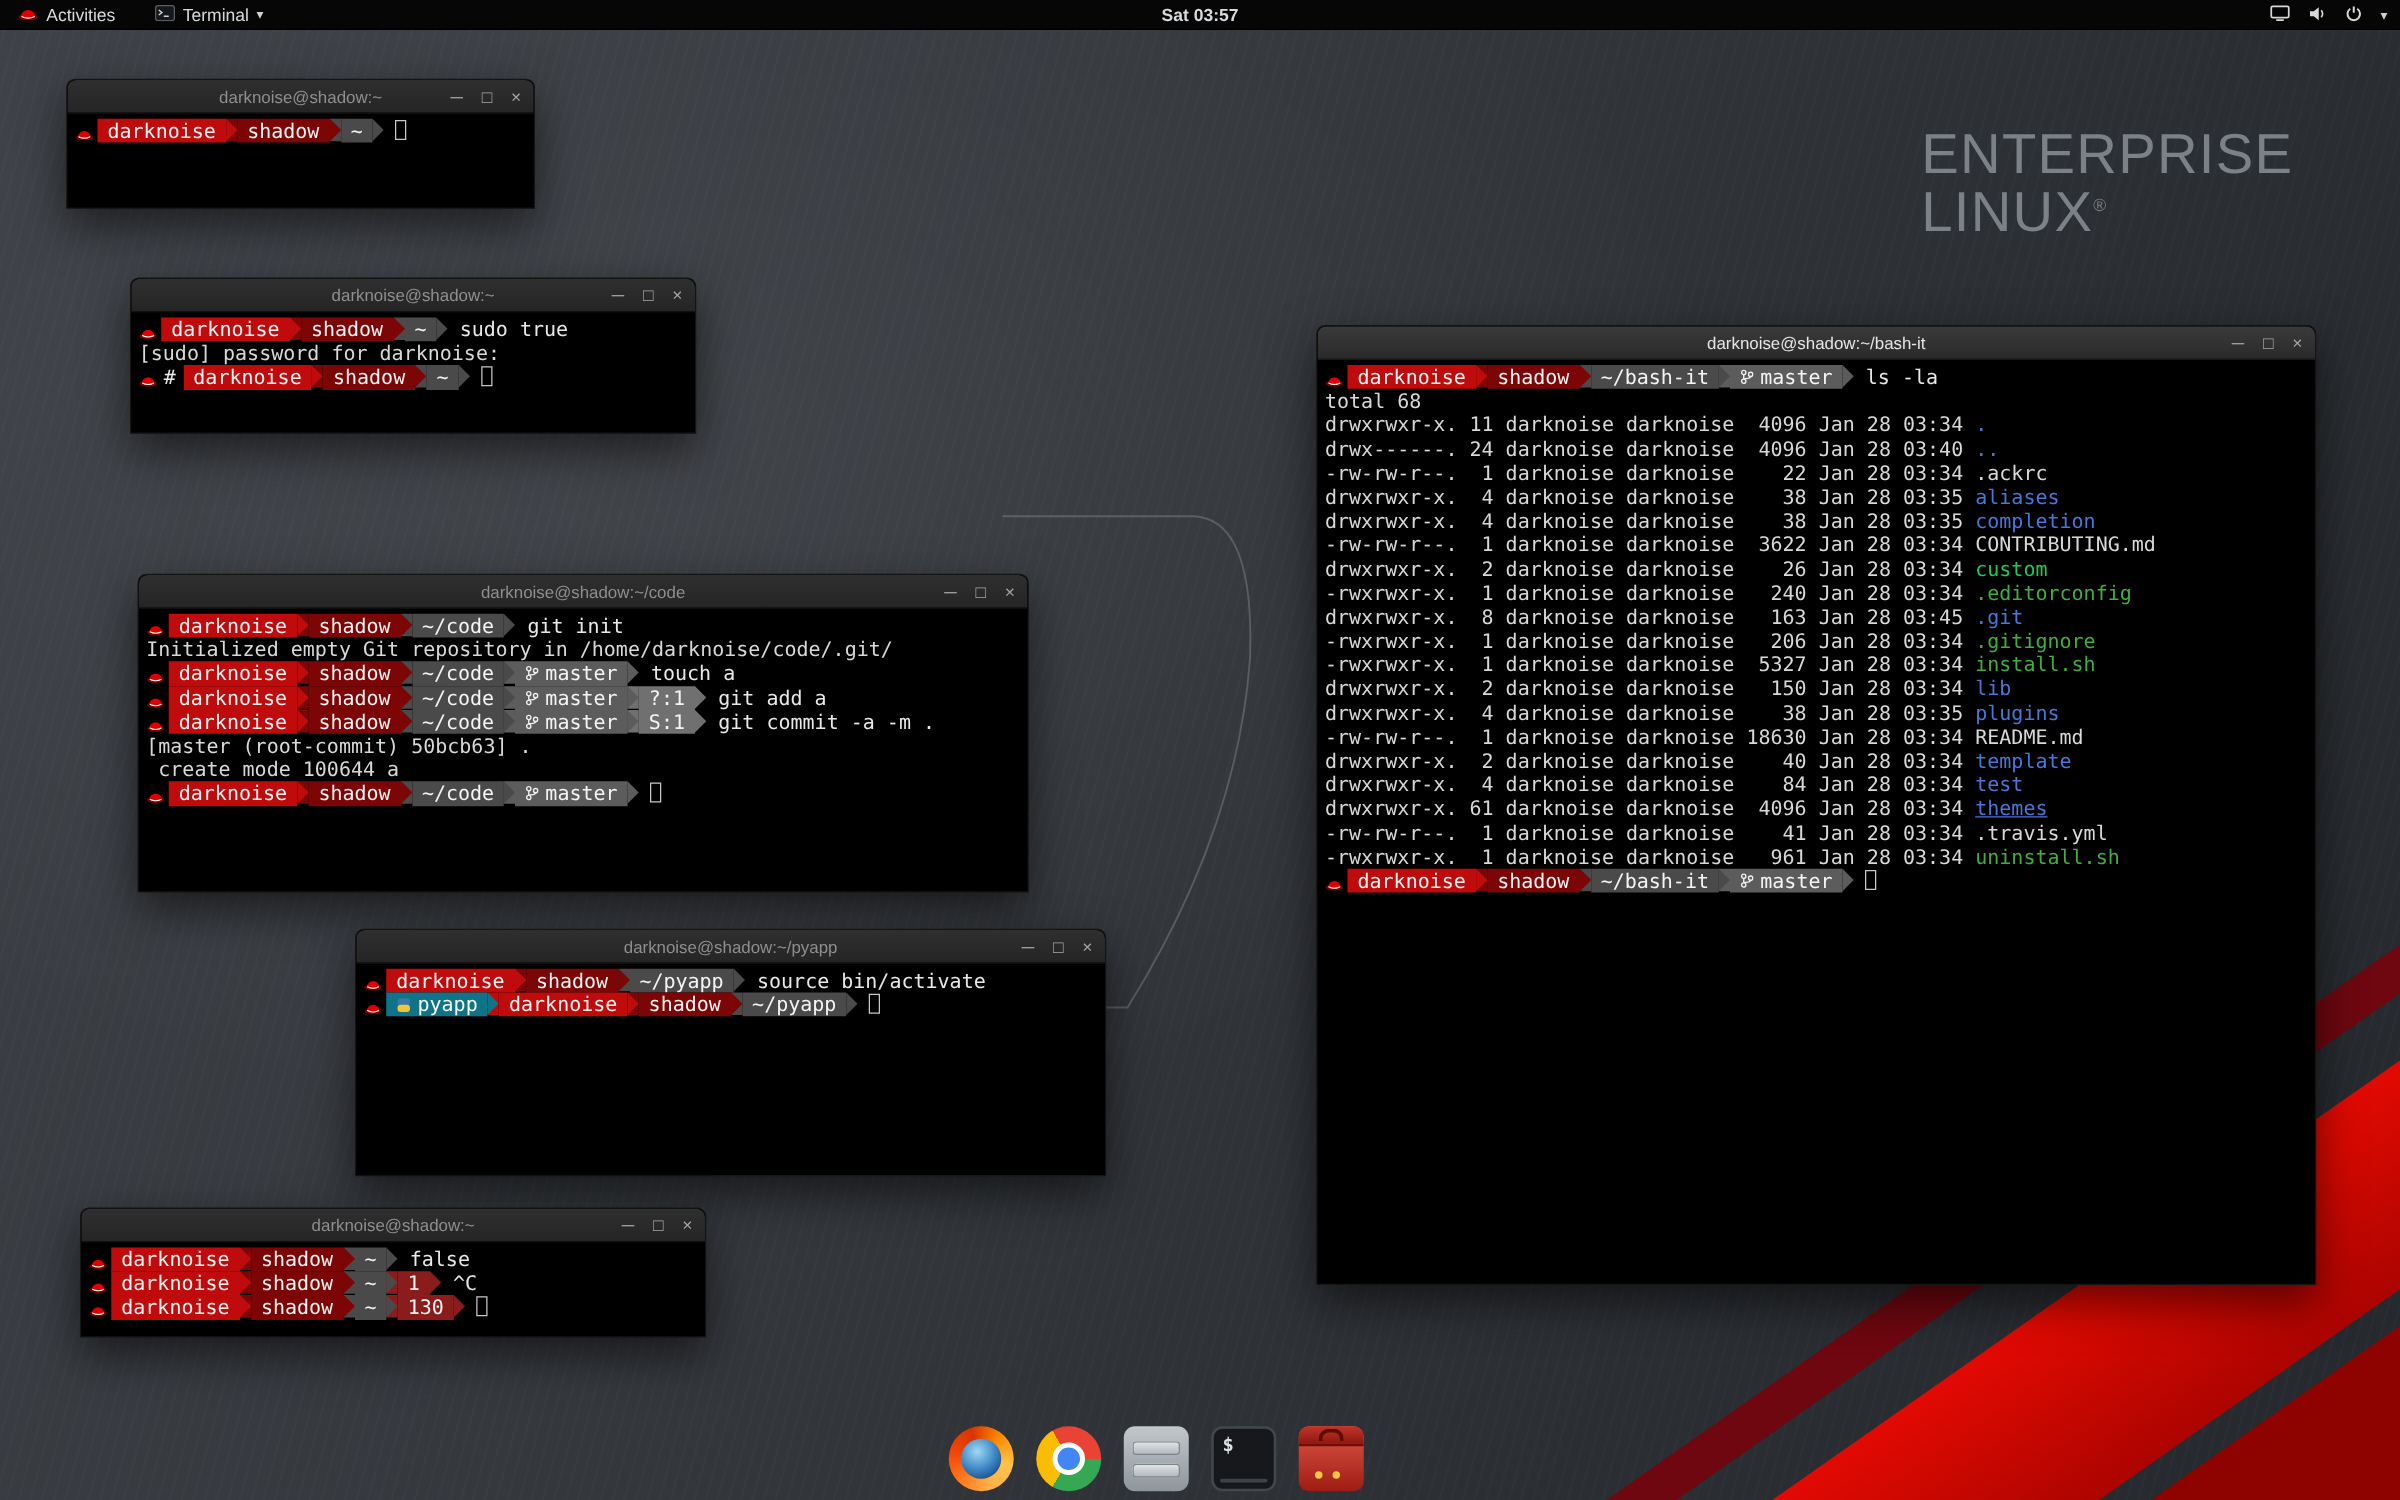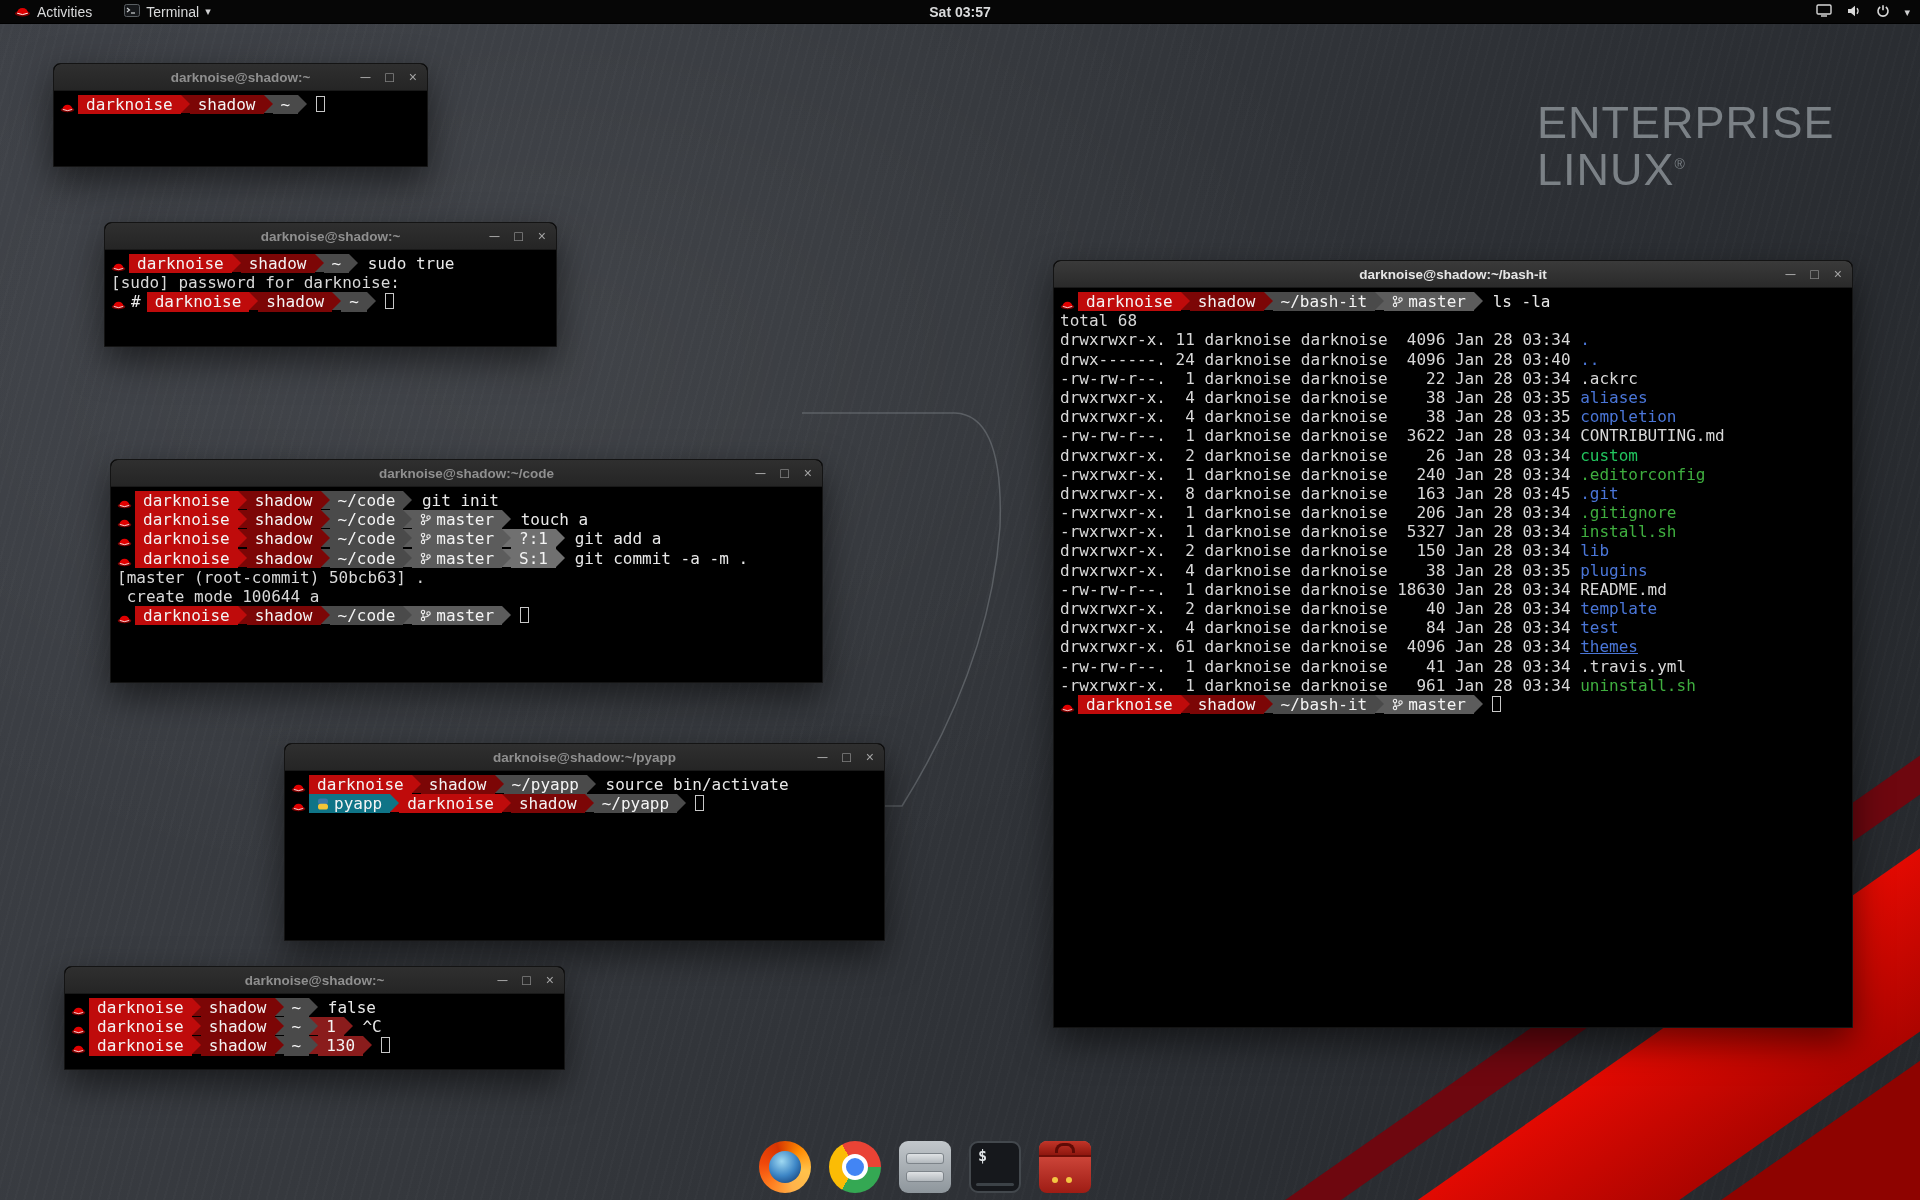--- a/index.html
+++ b/index.html
@@ -33,21 +33,21 @@
   .sr3{height:118px;background:#8e0300}
   .sr4{height:640px;background:#c40606}
   .curve-svg{position:absolute;left:800px;top:405px;z-index:2;opacity:.55}
   
   #windows{position:absolute;inset:0;z-index:10}
   .twin{position:absolute;background:#000;border:1px solid #141414;border-radius:7px 7px 0 0;
     box-shadow:0 14px 36px rgba(0,0,0,.55);overflow:hidden}
   .titlebar{height:27px;background:linear-gradient(#2f2f2f,#252525);border-bottom:1px solid #191919;
     display:flex;align-items:center;justify-content:center;position:relative;border-radius:7px 7px 0 0}
   .twin.focused .titlebar{background:linear-gradient(#3a3a3a,#2a2a2a)}
-  .wtitle{font-size:13.5px;font-weight:700;color:#8f8f8f}
+  .wtitle{font-size:13.5px;font-weight:400;color:#8f8f8f}
   .twin.focused .wtitle{color:#e6e6e6}
   .wbtns{position:absolute;right:10px;top:0;bottom:0;display:flex;align-items:center;gap:15px}
   .wbtn{color:#a5a5a5;font-size:14px;line-height:1;cursor:default}
   .tbody{padding:4px 6px;background:#000}
   
   .tline{height:19.2px;line-height:19.2px;font:16px "DejaVu Sans Mono",monospace;white-space:pre;color:#d8d8d8}
   .hat{display:inline-block;width:18px;vertical-align:top;padding-top:3px}
   .seg{display:inline-block;height:19.2px;line-height:19.2px;padding:0 8px;color:#f4f4f4;vertical-align:top}
   .seg .seg-ico{display:inline-block;vertical-align:-1px;margin-right:5px}
   .seg-plain{display:inline-block;color:#e8e8e8;padding:0 6px 0 2px;vertical-align:top}
@@ -183,35 +183,36 @@
                 <path d="M3.7 9.6 q6.3 3.2 12.6 0" stroke="#fff" stroke-width="1.1" fill="none"></path>
               </svg></span><span class="seg" style="background: rgb(191, 11, 11);"><span>darknoise</span></span><span class="seg-sep" style="border-left-color: rgb(191, 11, 11); background: rgb(124, 6, 6);"></span><span class="seg" style="background: rgb(124, 6, 6);"><span>shadow</span></span><span class="seg-sep" style="border-left-color: rgb(124, 6, 6); background: rgb(74, 74, 74);"></span><span class="seg" style="background: rgb(74, 74, 74);"><span>~</span></span><span class="seg-sep" style="border-left-color: rgb(74, 74, 74); background: transparent;"></span><span class="cmd"> sudo true</span></div>
           <div class="tline"><span style="color: rgb(216, 216, 216);">[sudo] password for darknoise:</span></div>
           <div class="tline"><span class="hat"><svg width="15" height="11" viewBox="0 0 20 14">
                 <ellipse cx="10" cy="10" rx="9" ry="3.4" fill="#7a0000"></ellipse>
                 <path d="M3.5 9.4 a6.5 6 0 0 1 13 0 q-3 2.4 -6.5 2.4 t-6.5 -2.4z" fill="#e00000"></path>
                 <path d="M3.7 9.6 q6.3 3.2 12.6 0" stroke="#fff" stroke-width="1.1" fill="none"></path>
               </svg></span><span class="seg-plain">#</span><span class="seg" style="background: rgb(191, 11, 11);"><span>darknoise</span></span><span class="seg-sep" style="border-left-color: rgb(191, 11, 11); background: rgb(124, 6, 6);"></span><span class="seg" style="background: rgb(124, 6, 6);"><span>shadow</span></span><span class="seg-sep" style="border-left-color: rgb(124, 6, 6); background: rgb(74, 74, 74);"></span><span class="seg" style="background: rgb(74, 74, 74);"><span>~</span></span><span class="seg-sep" style="border-left-color: rgb(74, 74, 74); background: transparent;"></span><span class="cursor"></span></div>
         </div>
       </div>
-      <div class="twin" style="left: 110px; top: 459px; width: 713px; height: 224px;">
+      <div class="twin" style="left: 110px; top: 459px; width: 713px; height: 255px;">
         <div class="titlebar">
           <span class="wtitle">darknoise@shadow:~/code</span>
           <span class="wbtns">
             <span class="wbtn">─</span>
             <span class="wbtn">□</span>
             <span class="wbtn">×</span>
           </span>
         </div>
         <div class="tbody">
           <div class="tline"><span class="hat"><svg width="15" height="11" viewBox="0 0 20 14">
                 <ellipse cx="10" cy="10" rx="9" ry="3.4" fill="#7a0000"></ellipse>
                 <path d="M3.5 9.4 a6.5 6 0 0 1 13 0 q-3 2.4 -6.5 2.4 t-6.5 -2.4z" fill="#e00000"></path>
                 <path d="M3.7 9.6 q6.3 3.2 12.6 0" stroke="#fff" stroke-width="1.1" fill="none"></path>
               </svg></span><span class="seg" style="background: rgb(191, 11, 11);"><span>darknoise</span></span><span class="seg-sep" style="border-left-color: rgb(191, 11, 11); background: rgb(124, 6, 6);"></span><span class="seg" style="background: rgb(124, 6, 6);"><span>shadow</span></span><span class="seg-sep" style="border-left-color: rgb(124, 6, 6); background: rgb(74, 74, 74);"></span><span class="seg" style="background: rgb(74, 74, 74);"><span>~/code</span></span><span class="seg-sep" style="border-left-color: rgb(74, 74, 74); background: transparent;"></span><span class="cmd"> git init</span></div>
+          <div class="tline"><span style="color: rgb(216, 216, 216);">Initialized empty Git repository in /home/darknoise/code/.git/</span></div>
           <div class="tline"><span class="hat"><svg width="15" height="11" viewBox="0 0 20 14">
                 <ellipse cx="10" cy="10" rx="9" ry="3.4" fill="#7a0000"></ellipse>
                 <path d="M3.5 9.4 a6.5 6 0 0 1 13 0 q-3 2.4 -6.5 2.4 t-6.5 -2.4z" fill="#e00000"></path>
                 <path d="M3.7 9.6 q6.3 3.2 12.6 0" stroke="#fff" stroke-width="1.1" fill="none"></path>
               </svg></span><span class="seg" style="background: rgb(191, 11, 11);"><span>darknoise</span></span><span class="seg-sep" style="border-left-color: rgb(191, 11, 11); background: rgb(124, 6, 6);"></span><span class="seg" style="background: rgb(124, 6, 6);"><span>shadow</span></span><span class="seg-sep" style="border-left-color: rgb(124, 6, 6); background: rgb(74, 74, 74);"></span><span class="seg" style="background: rgb(74, 74, 74);"><span>~/code</span></span><span class="seg-sep" style="border-left-color: rgb(74, 74, 74); background: rgb(92, 92, 92);"></span><span class="seg" style="background: rgb(92, 92, 92);"><span class="seg-ico"><svg width="11" height="13" viewBox="0 0 11 13">
                   <circle cx="3" cy="3" r="1.7" fill="none" stroke="#f0f0f0" stroke-width="1.1"></circle>
                   <circle cx="3" cy="10" r="1.7" fill="none" stroke="#f0f0f0" stroke-width="1.1"></circle>
                   <circle cx="8.5" cy="4.5" r="1.7" fill="none" stroke="#f0f0f0" stroke-width="1.1"></circle>
                   <path d="M3 4.7v3.6M8.5 6.2c0 2.3-5.5 1.4-5.5 2.1" fill="none" stroke="#f0f0f0" stroke-width="1.1"></path>
                 </svg></span><span>master</span></span><span class="seg-sep" style="border-left-color: rgb(92, 92, 92); background: transparent;"></span><span class="cmd"> touch a</span></div>

